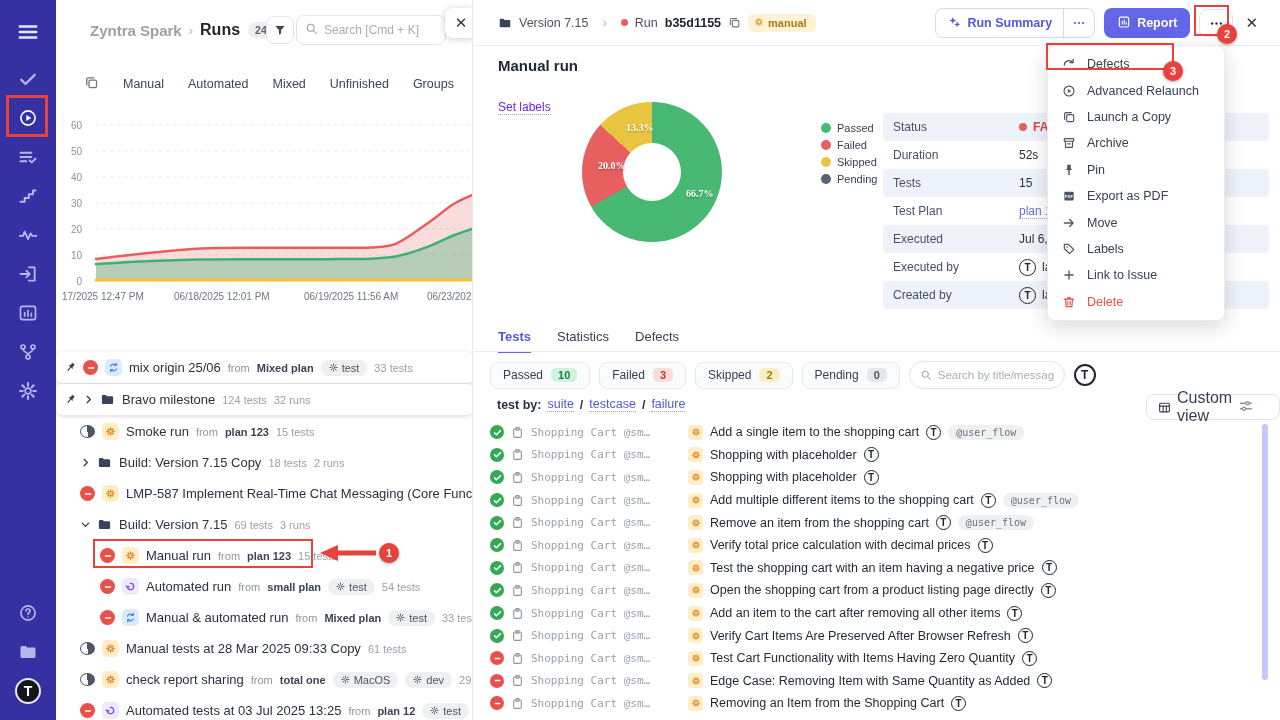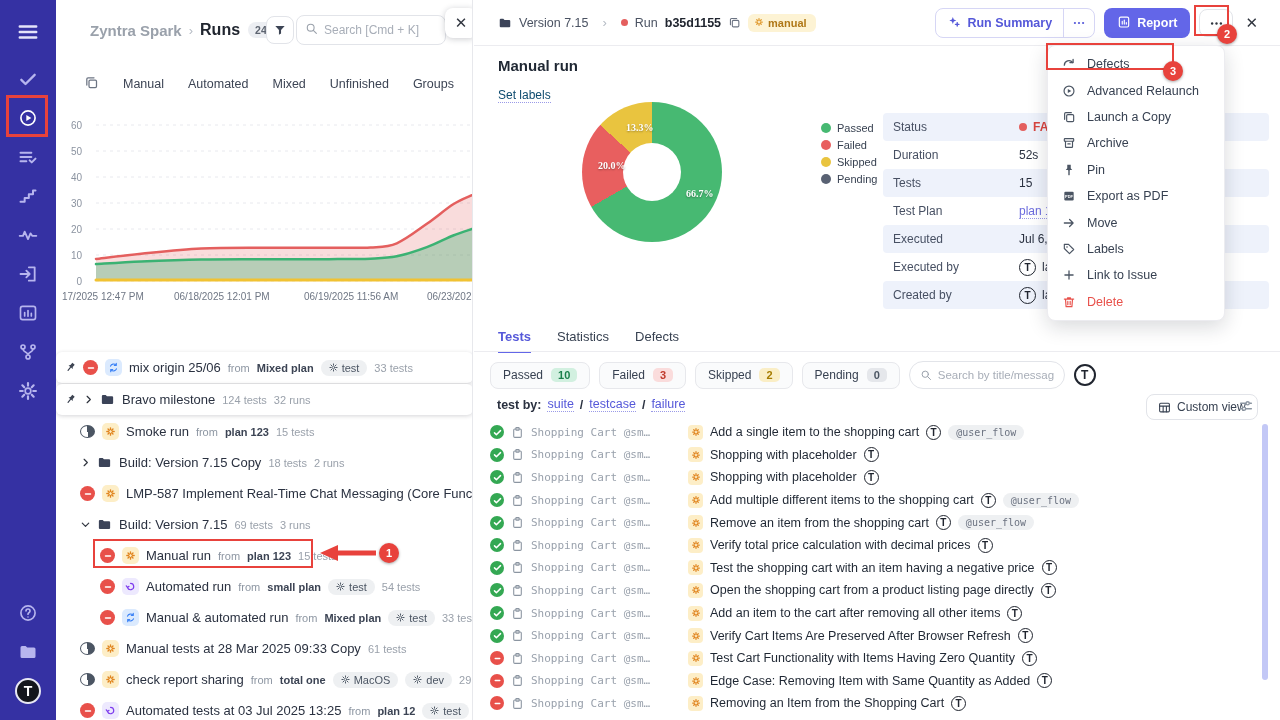--- a/index.html
+++ b/index.html
@@ -67,21 +67,21 @@
   .copy-ic { color:#6c7483; cursor:pointer; }
   .badge-manual { background:#fdf3d4; border-radius:6px; padding:3px 9px 3px 6px; display:inline-flex; align-items:center; gap:4px; font-size:11px; font-weight:bold; color:#b07818; }
   .rp-actions { position:absolute; right:22px; top:8px; display:flex; align-items:center; gap:9px; height:30px; }
   .btn-sum { display:flex; border:1px solid #d6d6f5; border-radius:8px; height:30px; align-items:center; cursor:pointer; background:#fff; }
   .btn-sum .main { display:flex; align-items:center; gap:6px; padding:0 11px; color:#5558d9; font-weight:bold; font-size:12.5px; }
   .btn-sum .more { border-left:1px solid #d6d6f5; padding:0 8px; color:#5558d9; height:100%; display:flex; align-items:center; }
   .btn-rep { background:#6366e8; color:#fff; border-radius:8px; height:30px; display:flex; align-items:center; gap:6px; padding:0 13px; font-weight:bold; font-size:12.5px; cursor:pointer; }
   .btn-ell { width:34px; height:28px; border:1px solid #e2e4e9; border-radius:8px; display:flex; align-items:center; justify-content:center; color:#30353f; cursor:pointer; background:#fff; }
   .rp-x { color:#30353f; font-size:15px; cursor:pointer; margin-left:3px; }
   .rtitle { position:absolute; left:24px; top:57px; font-size:15px; font-weight:bold; color:#1f2733; }
-  .setlabels { position:absolute; left:24px; top:88px; font-size:12px; color:#0c4a6e; border-bottom:1px dotted #9a9ae8; cursor:pointer; }
+  .setlabels { position:absolute; left:24px; top:100px; font-size:12px; color:#6d28d9; border-bottom:1px dotted #9a9ae8; cursor:pointer; }
 
   .donut { position:absolute; left:108px; top:102px; width:140px; height:140px; border-radius:50%; }
   .donut-hole { position:absolute; left:41px; top:41px; width:58px; height:58px; border-radius:50%; background:#fff; }
   .dlab { position:absolute; color:#fff; font-size:10px; font-weight:bold; text-shadow:0 1px 2px rgba(0,0,0,.35);font-family:Liberation Serif, serif; }
   .legend { position:absolute; left:347px; top:122px; display:flex; flex-direction:column; gap:5px; }
   .litem { display:flex; align-items:center; gap:6px; font-size:11px; color:#374151; }
   .ldot { width:10px; height:10px; border-radius:50%; }
 
   .infot { position:absolute; left:409px; top:113px; width:386px; }
   .irow { height:28px; display:flex; align-items:center; padding:0 10px; border-radius:4px; }
@@ -110,21 +110,21 @@
   .cnt.skipped { background:#faeec6; color:#a67c00; }
   .cnt.pending { background:#e5e7eb; color:#4b5563; }
   .search2 { width:156px; height:28px; border:1px solid #e2e4e9; border-radius:14px; display:flex; align-items:center; gap:6px; padding:0 10px; color:#9aa1ab; background:#fff; }
   .search2 input { border:none; outline:none; width:100%; font-size:11.5px; font-family:"Liberation Sans",sans-serif; }
   .search2 input::placeholder { color:#a8aeb8; }
   .avbig { width:22px; height:22px; border-radius:50%; border:2px solid #20252f; color:#20252f; font-weight:bold; font-size:12px; display:flex; align-items:center; justify-content:center; cursor:pointer; }
 
   .sortrow { position:absolute; left:23px; top:397px; font-size:12.5px; color:#2a3140; font-weight:bold; display:flex; gap:6px; align-items:center; }
   .slink { color:#5558d9; font-weight:normal; border-bottom:1px dotted #9a9ae8; cursor:pointer; }
   .ssep { color:#2a3140; }
-  .cview { position:absolute; left:672px; top:394px; height:26px; border:1px solid #e2e4e9; border-radius:8px; display:flex; align-items:center; gap:6px; padding:0 11px; font-size:12px; color:#374151; cursor:pointer; background:#fff; }
+  .cview { position:absolute; left:672px; top:394px; height:26px; border:1px solid #e2e4e9; border-radius:8px; display:flex; align-items:center; gap:6px; padding:0 11px; font-size:16px; color:#374151; cursor:pointer; background:#fff; }
   .sliders-btn { position:absolute; left:764px; top:398px; color:#8b95a1; cursor:pointer; }
 
   .tlist { position:absolute; left:16px; top:421px; width:770px; }
   .trow { height:22.6px; display:flex; align-items:center; gap:7px; white-space:nowrap; overflow:hidden; cursor:pointer; }
   .tst { width:14px; height:14px; border-radius:50%; flex:0 0 14px; display:flex; align-items:center; justify-content:center; color:#fff; }
   .tst.passed { background:#34a853; }
   .tst.failed { background:#e8504a; }
   .clip { color:#8b95a1; }
   .suite { font-family:"DejaVu Sans Mono",monospace; font-size:11px; color:#99a1ac; width:150px; flex:0 0 150px; overflow:hidden; }
   .ttype { width:15px; height:15px; border-radius:4px; background:#fdeec7; color:#e0851f; display:flex; align-items:center; justify-content:center; flex:0 0 15px; }

